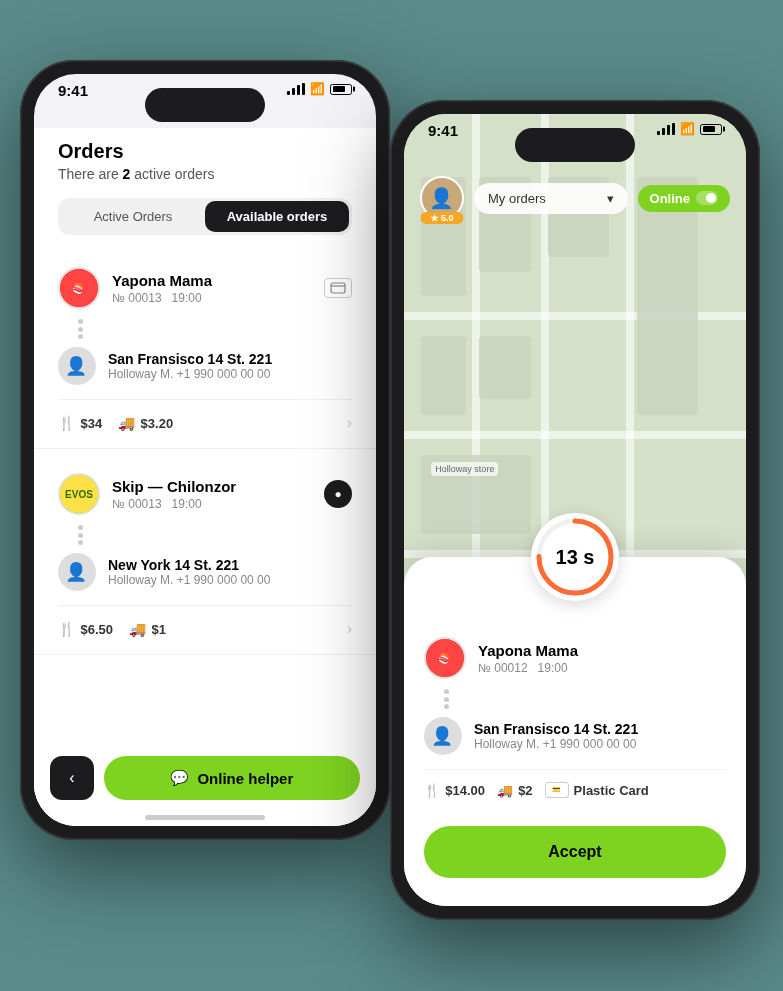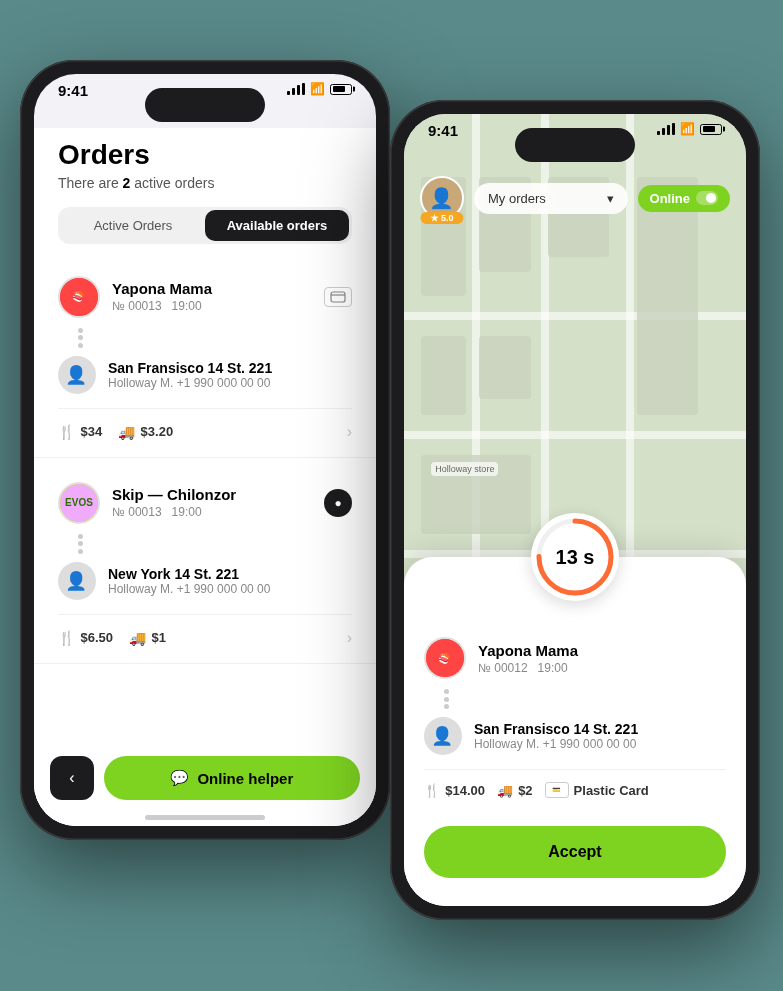--- a/index.html
+++ b/index.html
@@ -165,21 +165,21 @@
       bottom: 0;
       background: #fff;
     }
 
     .p1-header {
       padding: 12px 24px 16px;
       background: #fff;
     }
 
     .p1-title {
-      font-size: 28px;
+      font-size: 20px;
       font-weight: 700;
       color: #000;
       line-height: 1.1;
     }
 
     .p1-subtitle {
       font-size: 14px;
       color: #555;
       margin-top: 4px;
     }
@@ -712,21 +712,21 @@
       border-radius: 50%;
       display: flex;
       align-items: center;
       justify-content: center;
     }
 
     
     .evos-logo {
       width: 100%;
       height: 100%;
-      background: #f0abfc;
+      background: #fde047;
       border-radius: 50%;
       display: flex;
       align-items: center;
       justify-content: center;
       font-size: 10px;
       font-weight: 800;
       color: #2d6e00;
     }
 
     .phone2 .status-bar .status-time { color: #000; }

